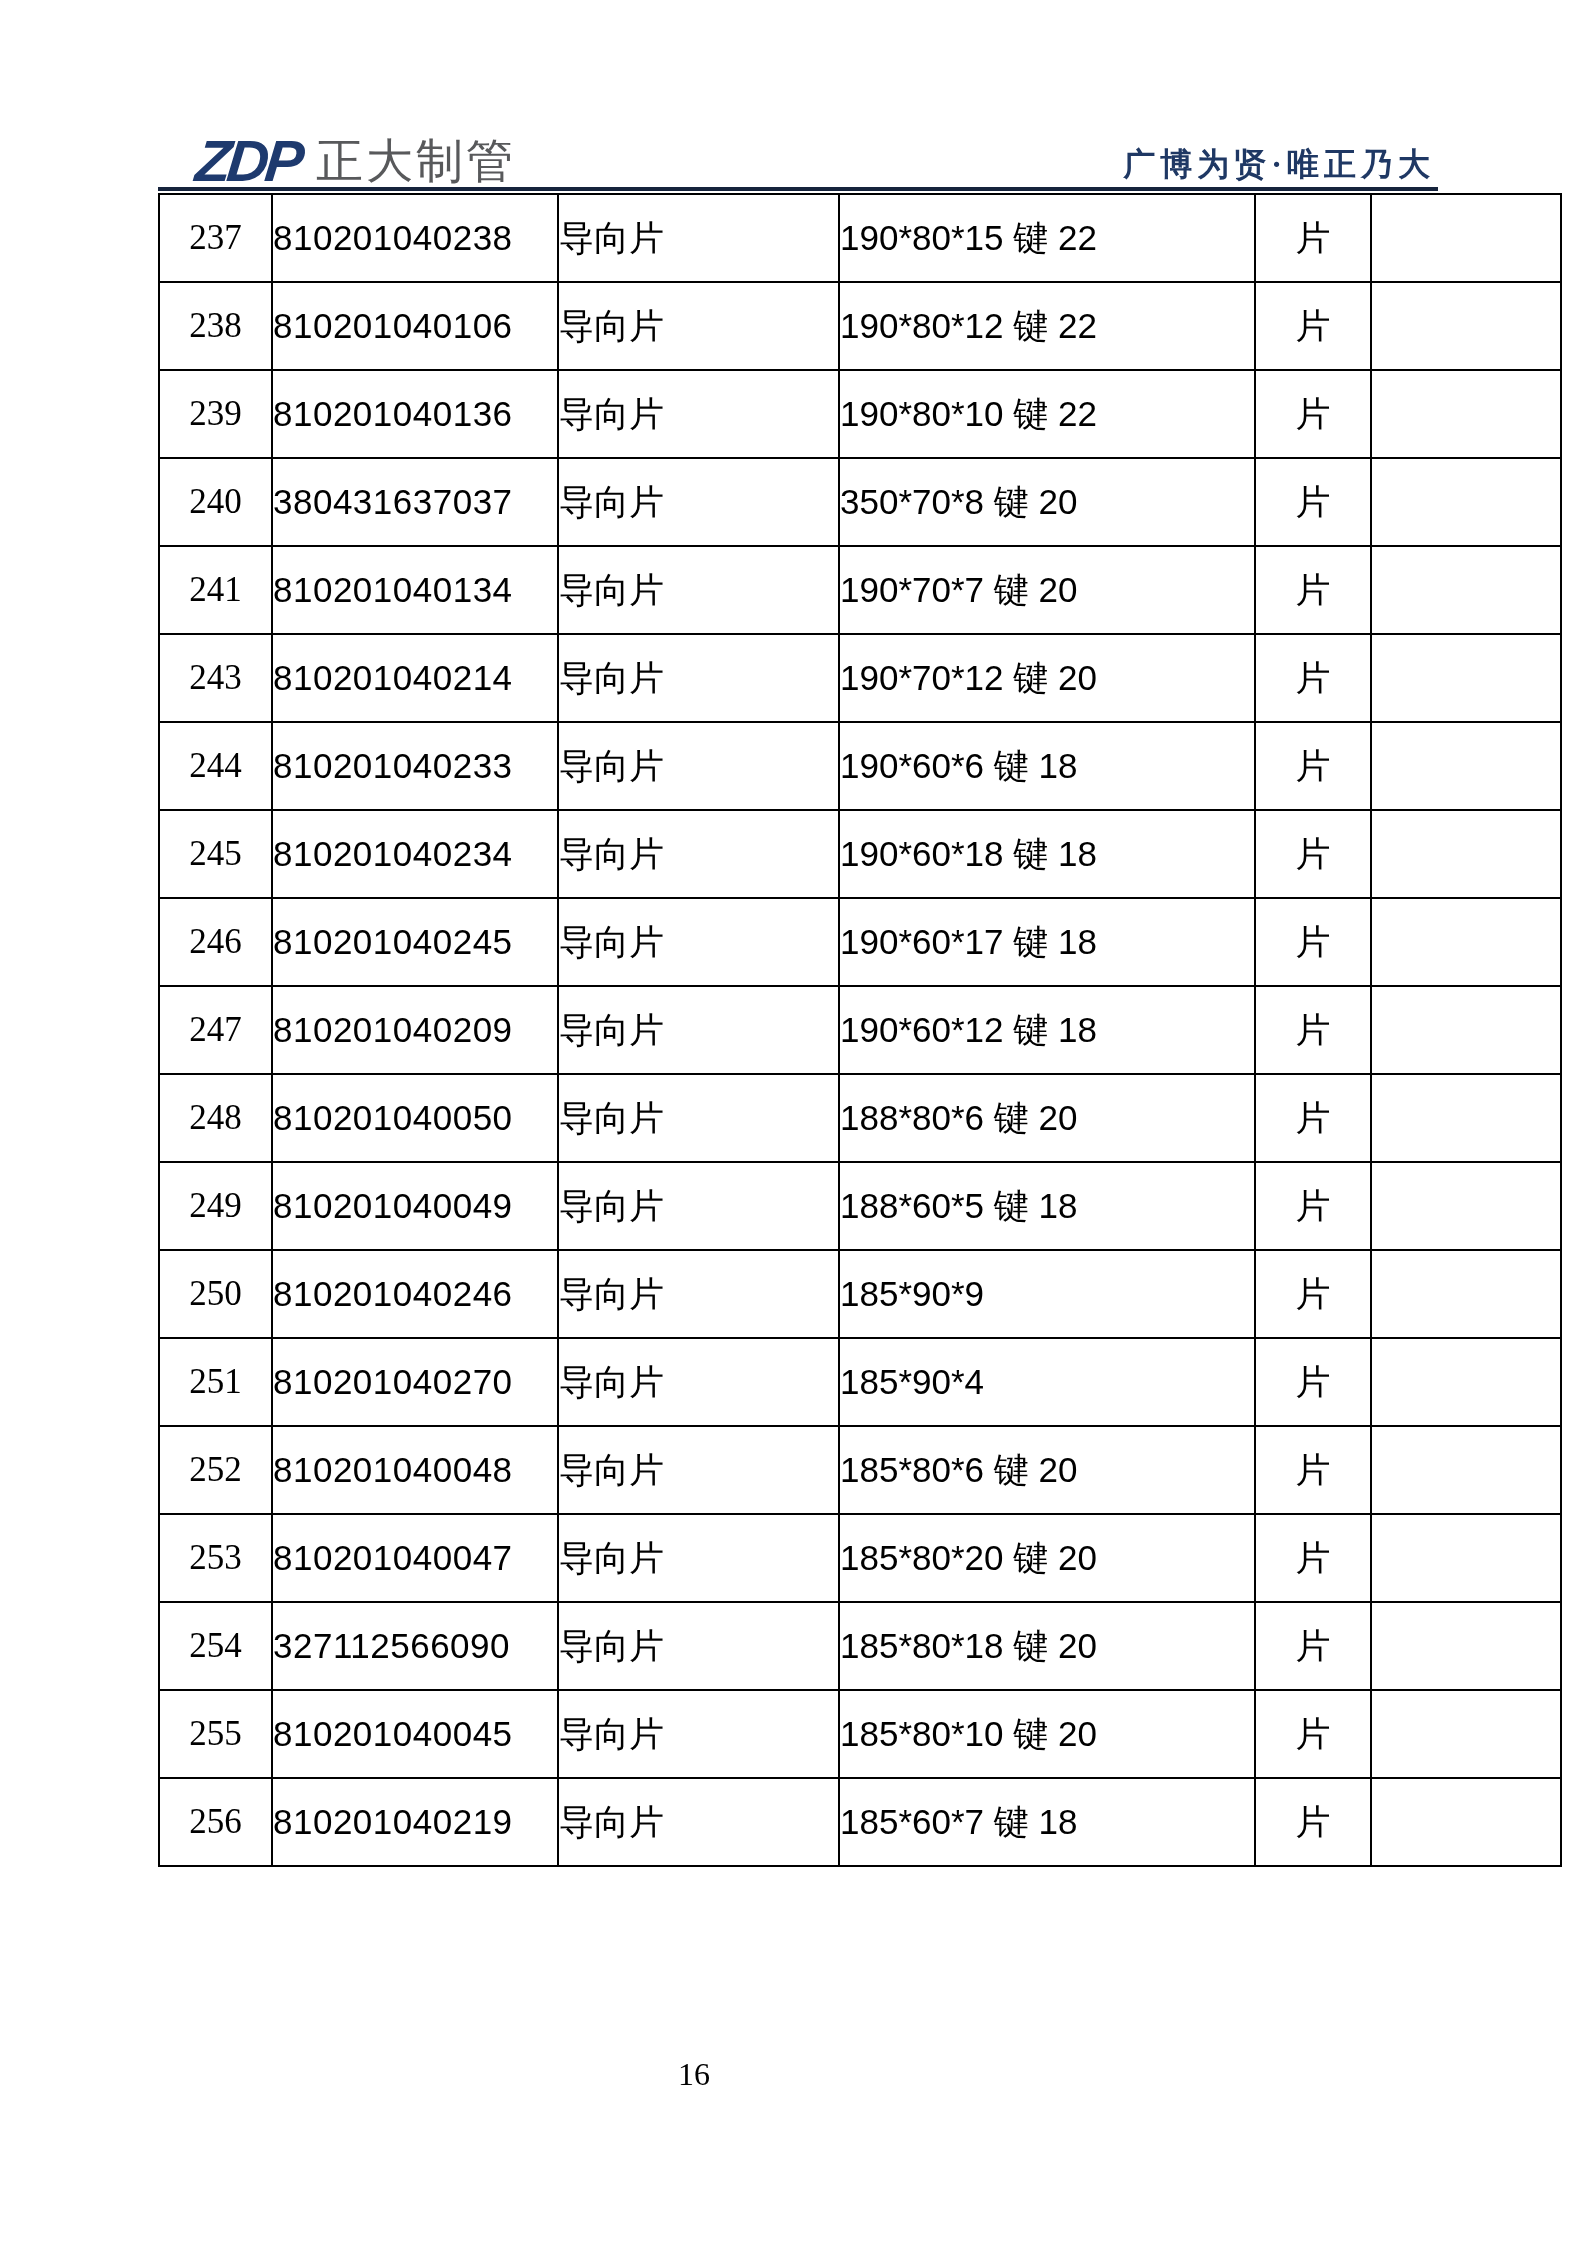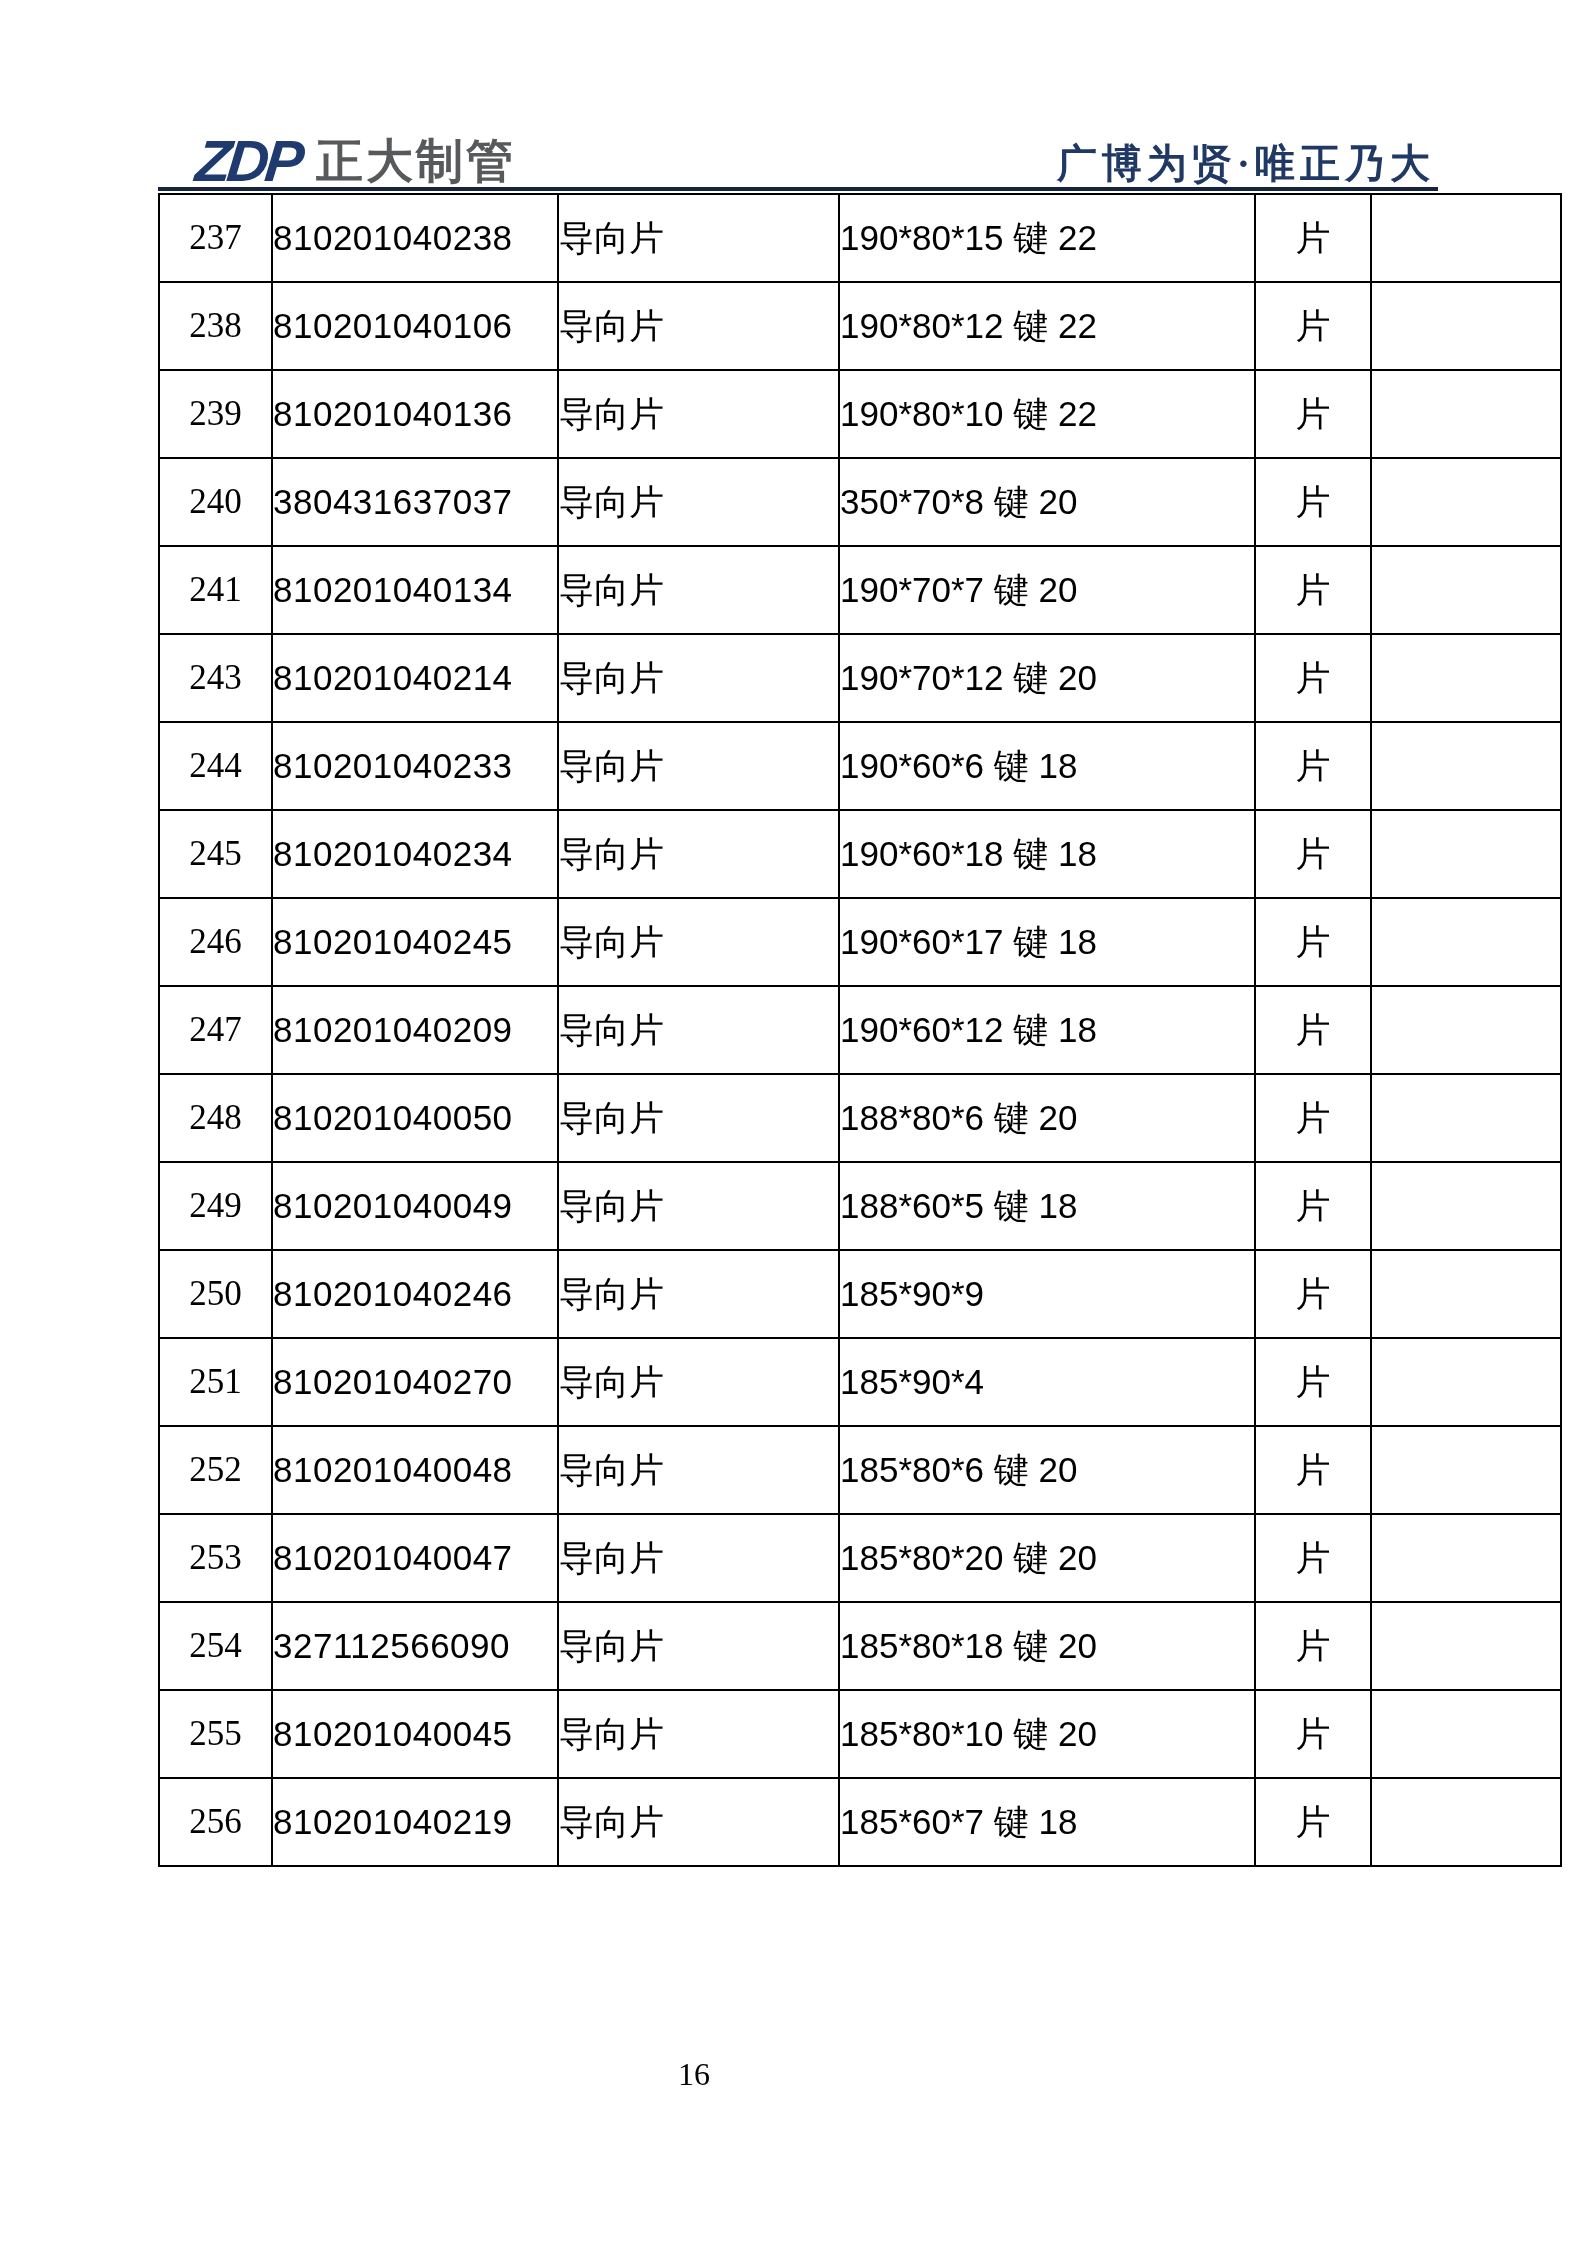--- a/index.html
+++ b/index.html
@@ -17,27 +17,27 @@
   }
   .logo-zdp{
     font-family:"Liberation Sans",sans-serif;
     font-weight:900;font-style:italic;
     font-size:58px;line-height:54px;
     color:#1e3a6e;letter-spacing:-4px;
     transform:skewX(-6deg);
   }
   .logo-company{
     font-family:"Liberation Sans",sans-serif;
-    font-weight:bold;font-size:47px;line-height:54px;
+    font-weight:normal;font-size:47px;line-height:54px;
     color:#58595b;letter-spacing:3px;
   }
   .slogan{
     position:absolute;top:143px;right:152px;
     font-family:"Liberation Serif","DejaVu Serif",serif;
-    font-weight:bold;font-size:40px;line-height:42px;
+    font-weight:bold;font-size:32px;line-height:42px;
     color:#1f3864;letter-spacing:5px;white-space:nowrap;
   }
   .header-rule{
     position:absolute;left:158px;top:187px;
     width:1280px;height:4px;background:#16233c;
   }
   
   table.parts{
     position:absolute;left:158px;top:193px;
     width:1402px;border-collapse:collapse;table-layout:fixed;

